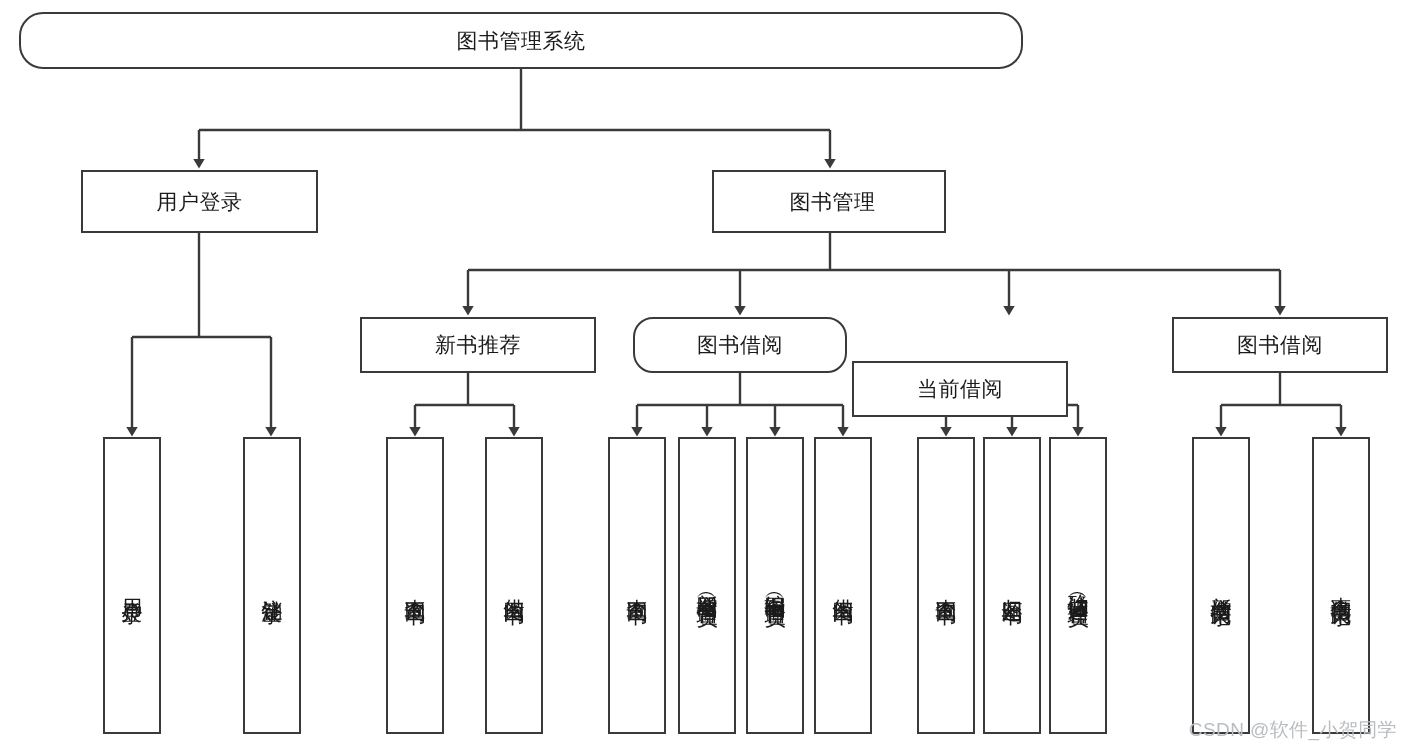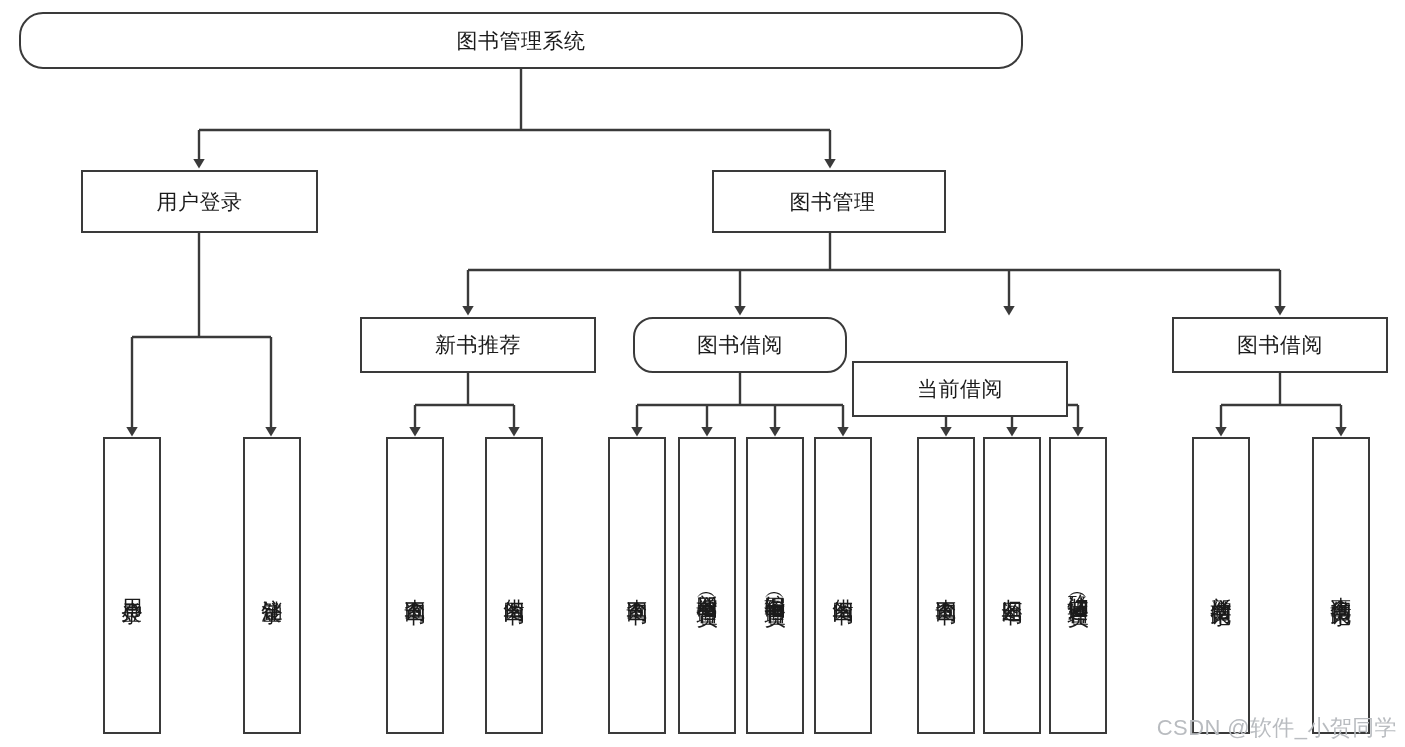--- a/index.html
+++ b/index.html
@@ -55,21 +55,21 @@
     display: block;
     white-space: nowrap;
   }
   .node.vert .label {
     white-space: normal;
   }
   .watermark {
     position: absolute;
     right: 8px;
     bottom: 4px;
-    font-size: 22px;
+    font-size: 19px;
     color: #b9bcc0;
     letter-spacing: 0.4px;
     white-space: nowrap;
     user-select: none;
   }
 </style>
 </head>
 <body>
 
 <div id="diagram-root">

